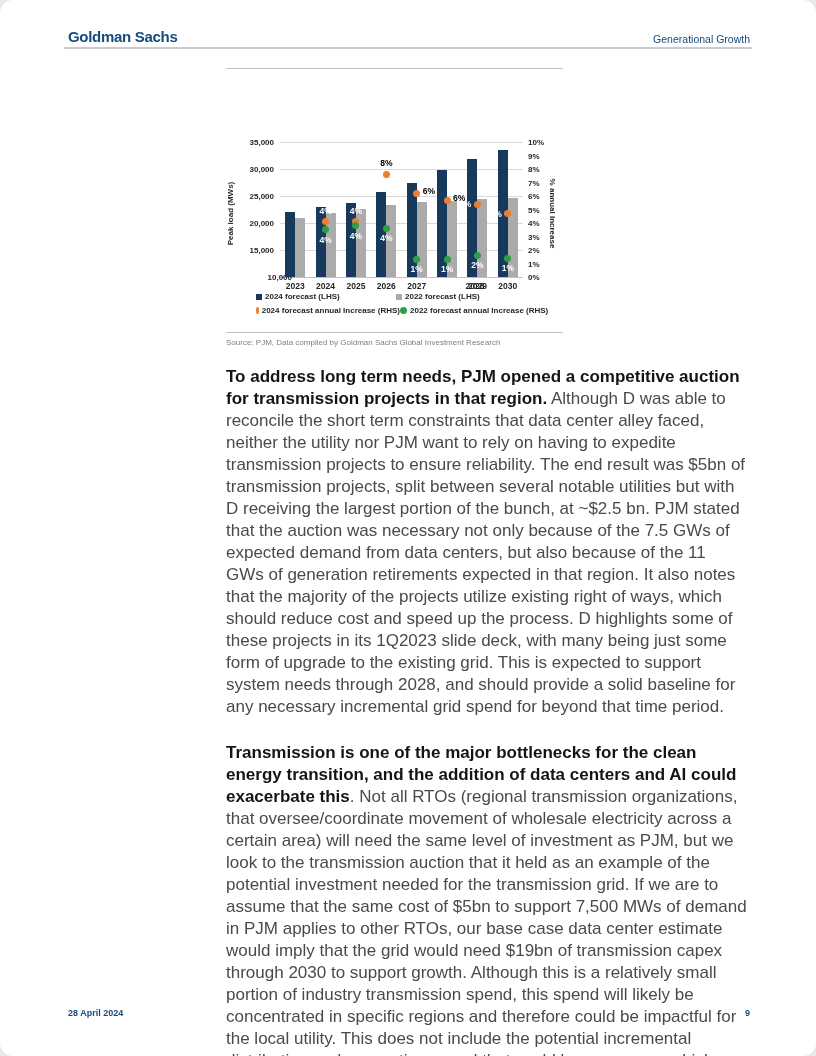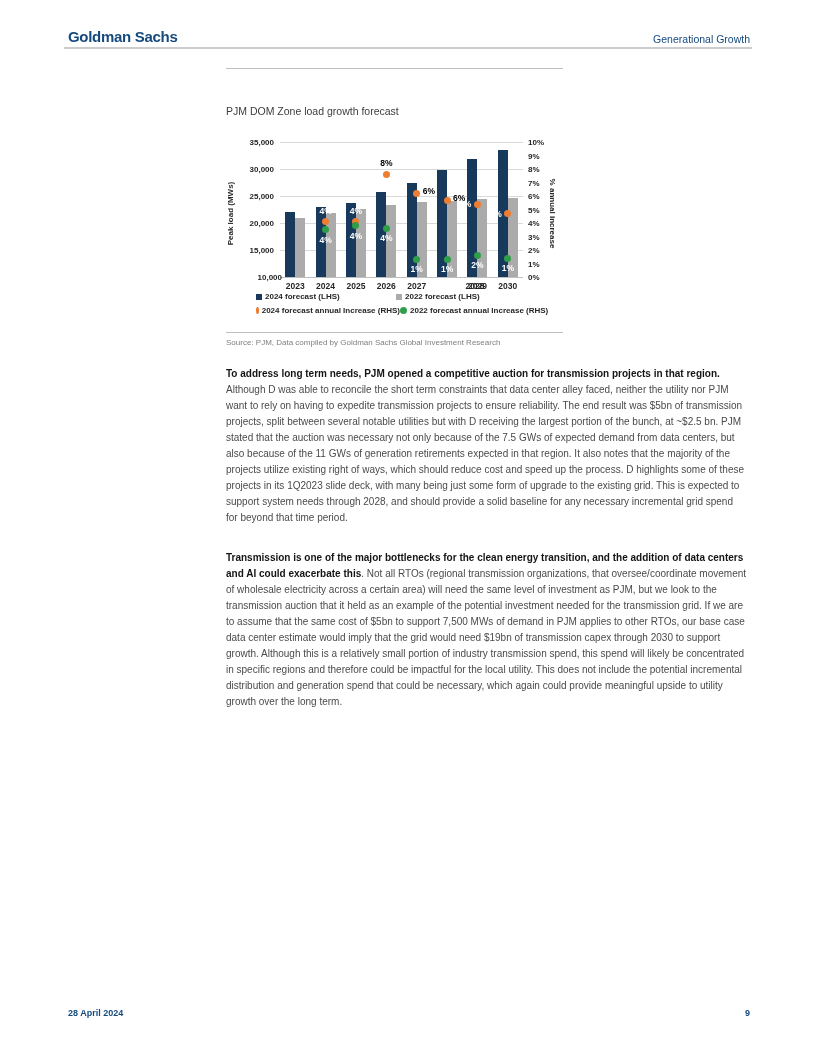--- a/index.html
+++ b/index.html
@@ -1,17 +1,17 @@
 <!DOCTYPE html>
 <html><head>
 <meta charset="utf-8">
 <style>
   html,body{margin:0;padding:0;background:#e8e8e8;}
   .page{position:relative;width:816px;height:1056px;background:#ffffff;margin:0 auto;
-        font-family:"Liberation Sans",sans-serif;overflow:hidden;}
+        font-family:"Liberation Sans",sans-serif;overflow:hidden;border-radius:13px;}
 
   
   .hdr-brand{position:absolute;left:68px;top:28px;font-size:15px;font-weight:700;
              letter-spacing:-0.3px;color:#154a7f;}
   .hdr-report{position:absolute;right:66px;top:33px;font-size:10.5px;font-weight:400;
               color:#154a7f;}
   .hdr-rule{position:absolute;left:64px;top:47px;width:688px;height:2px;background:#cccccc;}
 
   
   .exhibit{position:absolute;left:226px;top:68px;width:337px;height:290px;}
@@ -41,55 +41,54 @@
                   transform:rotate(90deg);}
   .legend-row{position:absolute;left:30px;display:flex;align-items:center;}
   .legend-item{display:flex;align-items:center;font-size:8px;font-weight:700;color:#262626;
                white-space:nowrap;}
   .lg-marker{display:inline-block;margin-right:3px;}
   .lg-square{width:6px;height:6px;}
   .lg-circle{width:7px;height:7px;border-radius:50%;}
 
   
   .bodytext{position:absolute;left:226px;top:366px;width:521px;}
-  .bodytext p{margin:0 0 24px 0;font-size:10px;line-height:16px;color:#4a4a4a;}
+  .bodytext p{margin:0 0 24px 0;font-size:17px;line-height:22px;color:#4a4a4a;}
   .bodytext b{color:#141414;font-weight:700;}
 
   
   .ftr-date{position:absolute;left:68px;top:1008px;font-size:9px;font-weight:700;color:#154a7f;}
   .ftr-page{position:absolute;right:66px;top:1008px;font-size:9px;font-weight:700;color:#154a7f;}
 </style>
 </head>
 <body>
 
 <div class="page">
 
   <div class="hdr-brand">Goldman Sachs</div>
   <div class="hdr-report">Generational Growth</div>
   <div class="hdr-rule"></div>
 
   <div class="exhibit">
     <div class="x-rule-top"></div>
-    <div class="x-sub">PJM DOM Zone load growth forecast</div>
 
     <div class="chart" id="chart">
       <div class="ax-title left">Peak load (MWs)</div>
       <div class="ax-title right">% annual increase</div>
     <div class="gridline" style="left: 54px; width: 243px; top: 12px;"></div>
         <div class="tickL" style="left: 0px; top: 12px;">35,000</div>
         <div class="gridline" style="left: 54px; width: 243px; top: 39px;"></div>
         <div class="tickL" style="left: 0px; top: 39px;">30,000</div>
         <div class="gridline" style="left: 54px; width: 243px; top: 66px;"></div>
         <div class="tickL" style="left: 0px; top: 66px;">25,000</div>
         <div class="gridline" style="left: 54px; width: 243px; top: 93px;"></div>
         <div class="tickL" style="left: 0px; top: 93px;">20,000</div>
         <div class="gridline" style="left: 54px; width: 243px; top: 120px;"></div>
         <div class="tickL" style="left: 0px; top: 120px;">15,000</div>
         <div class="gridline base" style="left: 54px; width: 243px; top: 147px;"></div>
-        <div class="tickL" style="left: 8px; top: 147px;">10,000</div>
+        <div class="tickL" style="left: 18px; top: 147px;">10,000</div>
         <div class="tickR" style="left: 302px; top: 12px;">10%</div>
         <div class="tickR" style="left: 302px; top: 25.5px;">9%</div>
         <div class="tickR" style="left: 302px; top: 39px;">8%</div>
         <div class="tickR" style="left: 302px; top: 52.5px;">7%</div>
         <div class="tickR" style="left: 302px; top: 66px;">6%</div>
         <div class="tickR" style="left: 302px; top: 79.5px;">5%</div>
         <div class="tickR" style="left: 302px; top: 93px;">4%</div>
         <div class="tickR" style="left: 302px; top: 106.5px;">3%</div>
         <div class="tickR" style="left: 302px; top: 120px;">2%</div>
         <div class="tickR" style="left: 302px; top: 133.5px;">1%</div>

